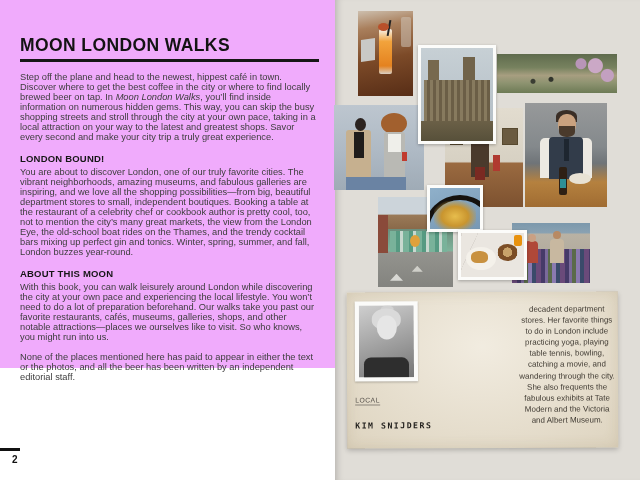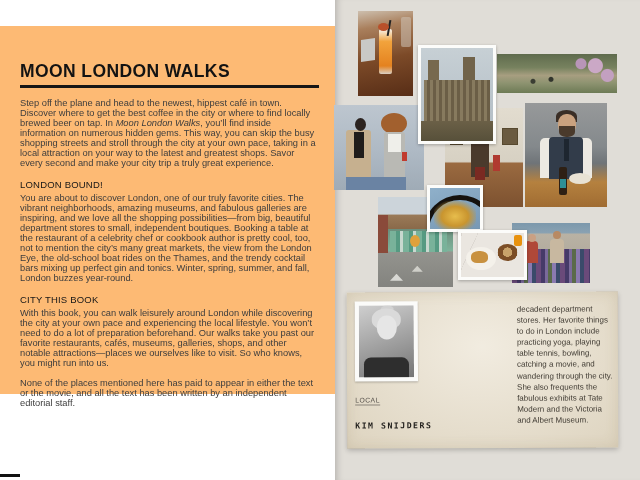--- a/index.html
+++ b/index.html
@@ -1,28 +1,28 @@
 <!DOCTYPE html>
 <html><head>
 <meta charset="utf-8">
 <style>
   html,body{margin:0;padding:0;}
   body{width:640px;height:480px;overflow:hidden;background:#ffffff;
        font-family:"Liberation Sans", sans-serif;}
   .spread{position:relative;width:640px;height:480px;}
 
   
-  .page-left{position:absolute;left:0;top:0;width:335px;height:368px;background:#fdba74;margin-top:26px;}
+  .page-left{position:absolute;left:0;top:0;width:335px;height:368px;background:#f0abfc;}
   .left-content{position:absolute;left:20px;top:36px;width:299px;}
   .page-title{margin:0;font-size:17.5px;line-height:19px;font-weight:bold;
               letter-spacing:.4px;color:#131313;}
   .title-rule{height:3px;background:#161616;margin-top:4px;}
   .body-par{margin:10px 0 0;font-size:9.3px;line-height:10px;color:#3d3d3d;}
   .body-par em{font-style:italic;}
-  .subhead{margin:11px 0 0;font-size:9.5px;line-height:12px;font-weight:normal;
+  .subhead{margin:11px 0 0;font-size:9.5px;line-height:12px;font-weight:bold;
            color:#161616;letter-spacing:.2px;}
   .after-head{margin-top:2px;}
   .folio-bar{position:absolute;left:0;top:448px;width:20px;height:3px;background:#111;}
   .folio-num{position:absolute;left:12px;top:454px;font-size:10px;font-weight:bold;color:#111;}
 
   
   .page-right{position:absolute;left:335px;top:0;width:305px;height:480px;
               background:#e0ddd7;box-shadow:inset 7px 0 9px -7px rgba(0,0,0,.28);}
   .running-head{position:absolute;top:13px;right:2px;display:flex;align-items:center;gap:7px;}
   .running-label{font-size:8px;font-weight:bold;letter-spacing:.8px;color:#2a2a2a;}
@@ -136,41 +136,41 @@
     border-bottom:1px solid #8a847a;padding-bottom:1px;}
   .stamp{font-family:"DejaVu Sans Mono", monospace;font-weight:bold;font-size:8px;
     letter-spacing:1.5px;color:#23211e;}
   .bio{font-size:8px;line-height:11.1px;color:#403b33;}
   .local-block{position:absolute;left:8px;top:96px;}
   .local-block .stamp{display:block;margin-top:14px;font-size:8.2px;}
   .col-mid{position:absolute;left:77px;top:12px;width:92px;}
   .col-mid .stamp{display:block;margin-top:2px;}
   .col-mid .lbl2{margin-top:8px;}
   .col-mid .bio{margin-top:13px;}
-  .col-right{position:absolute;left:170px;top:12px;width:100px;}
+  .col-right{position:absolute;left:170px;top:12px;width:100px;text-align:center;}
 </style>
 </head>
 <body>
 
 <div class="spread">
 
   <section class="page-left">
     <div class="left-content">
       <h1 class="page-title">MOON LONDON WALKS</h1>
       <div class="title-rule"></div>
 
       <p class="body-par"><span>Step off the plane and head to the newest, hippest café in town. Discover where to get the best coffee in the city or where to find locally brewed beer on tap. In </span><em>Moon London Walks</em><span>, you’ll find inside information on numerous hidden gems. This way, you can skip the busy shopping streets and stroll through the city at your own pace, taking in a local attraction on your way to the latest and greatest shops. Savor every second and make your city trip a truly great experience.</span></p>
 
       <h2 class="subhead">LONDON BOUND!</h2>
       <p class="body-par after-head">You are about to discover London, one of our truly favorite cities. The vibrant neighborhoods, amazing museums, and fabulous galleries are inspiring, and we love all the shopping possibilities—from big, beautiful department stores to small, independent boutiques. Booking a table at the restaurant of a celebrity chef or cookbook author is pretty cool, too, not to mention the city’s many great markets, the view from the London Eye, the old-school boat rides on the Thames, and the trendy cocktail bars mixing up perfect gin and tonics. Winter, spring, summer, and fall, London buzzes year-round.</p>
 
-      <h2 class="subhead">CITY THIS BOOK</h2>
+      <h2 class="subhead">ABOUT THIS MOON</h2>
       <p class="body-par after-head">With this book, you can walk leisurely around London while discovering the city at your own pace and experiencing the local lifestyle. You won’t need to do a lot of preparation beforehand. Our walks take you past our favorite restaurants, cafés, museums, galleries, shops, and other notable attractions—places we ourselves like to visit. So who knows, you might run into us.</p>
 
-      <p class="body-par">None of the places mentioned here has paid to appear in either the text or the movie, and all the text has been written by an independent editorial staff.</p>
+      <p class="body-par">None of the places mentioned here has paid to appear in either the text or the photos, and all the beer has been written by an independent editorial staff.</p>
     </div>
 
     <div class="folio-bar"></div>
     <div class="folio-num">2</div>
   </section>
 
   <section class="page-right">
 
 
     <div class="photo" id="ph-cocktail">

